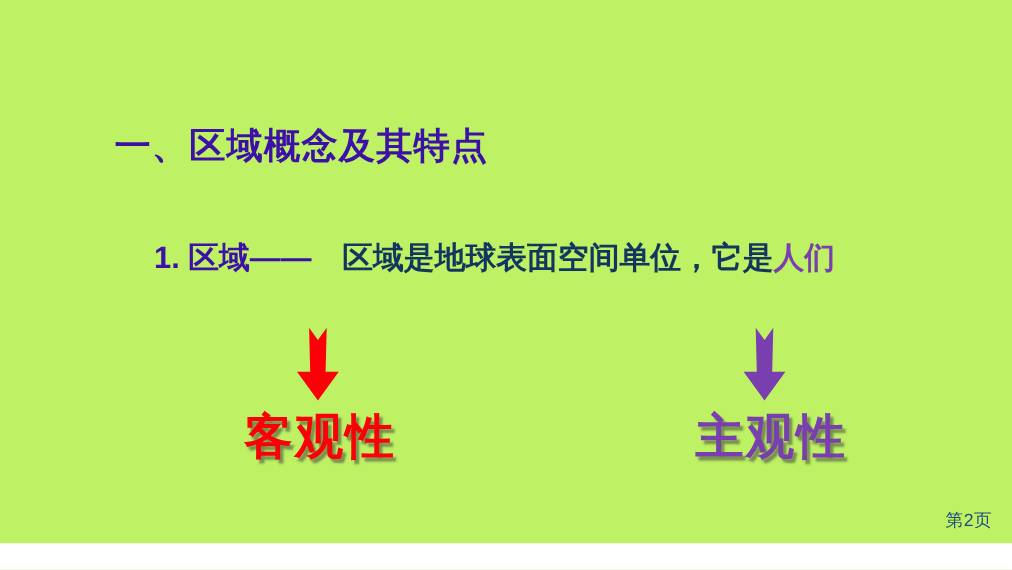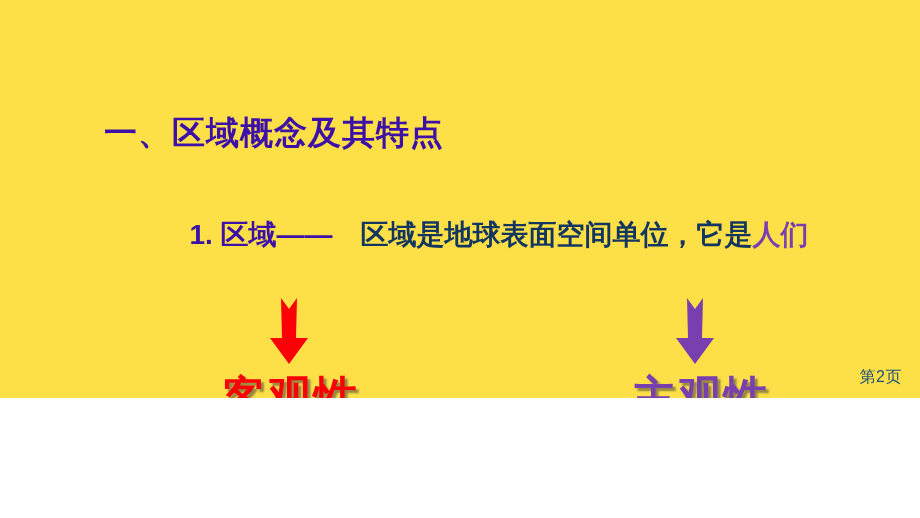--- a/index.html
+++ b/index.html
@@ -8,22 +8,22 @@
     padding: 0;
     background: #ffffff;
   }
   body {
     font-family: "Liberation Sans", "DejaVu Sans", sans-serif;
   }
 
   .slide {
     position: relative;
     width: 920px;
-    height: 398px;
-    background: #fde047;
+    height: 494px;
+    background: #bef264;
     overflow: hidden;
   }
 
   
   .slide-title {
     position: absolute;
     left: 104px;
     top: 90px;
     font-size: 33px;
     font-weight: bold;
@@ -39,21 +39,20 @@
     left: 140px;
     top: 212px;
     width: 718px;
     font-size: 28px;
     font-weight: bold;
     line-height: 45px;
     text-align: left;
   }
   .body-line {
     white-space: nowrap;
-    text-align: center;
   }
   .body-line.line-2 {
     padding-left: 14px;
   }
   .seg { }
   .c-navy   { color: #12365f; }
   .c-violet { color: #3d10a8; }
   .c-purple { color: #7a3fae; }
   .c-red    { color: #fb0007; }
   .gap-wide { display: inline-block; width: 28px; }

